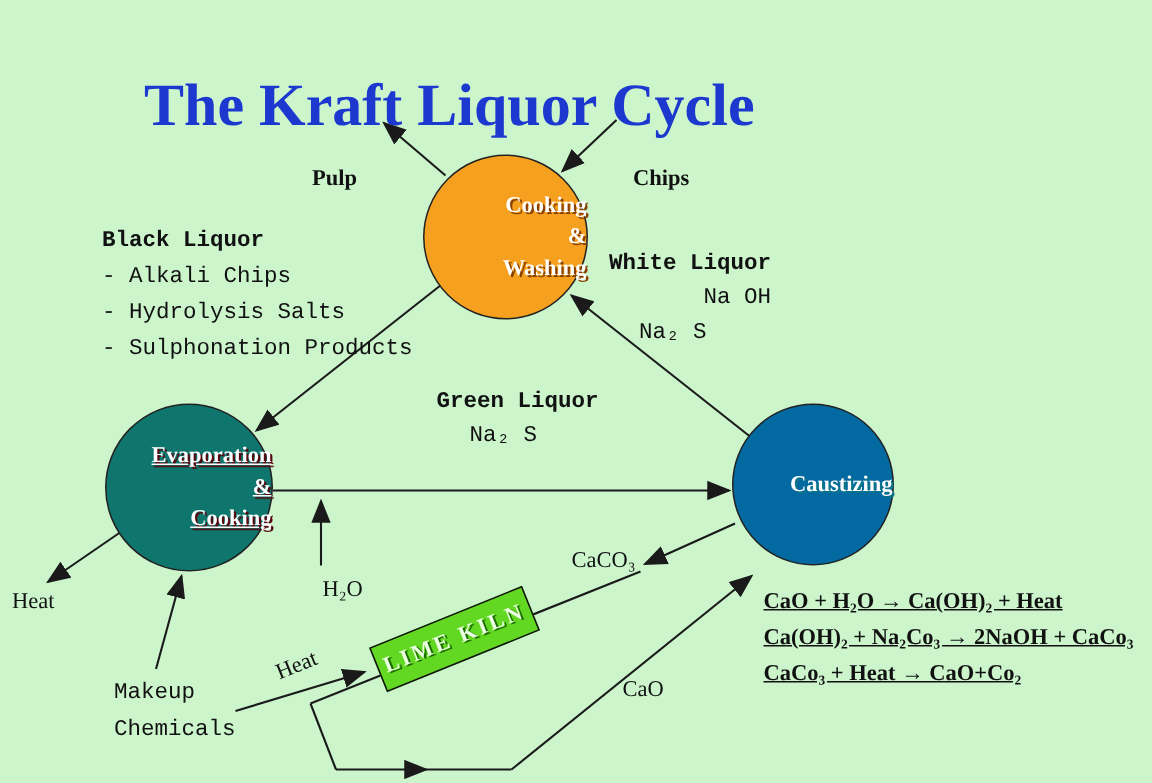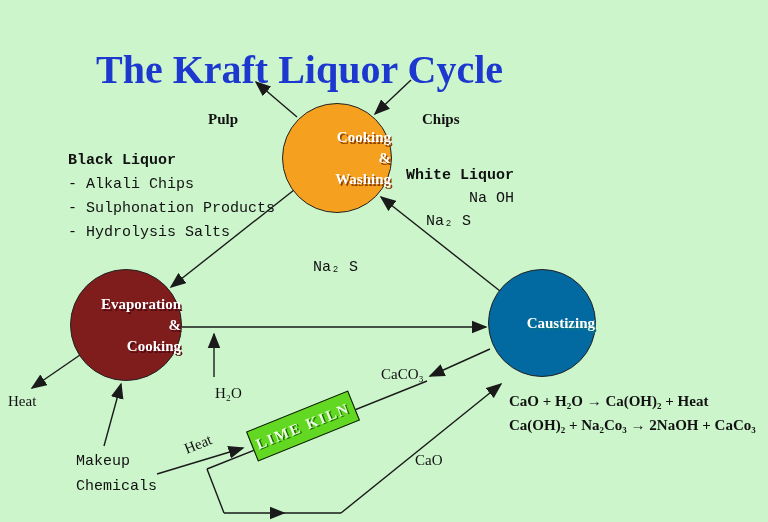--- a/index.html
+++ b/index.html
@@ -28,21 +28,21 @@
   #node-evap{left:70px;top:269px;width:110px;height:110px;text-shadow:1.5px 1.5px 0 #55080f;}
   #node-caust{left:488px;top:269px;width:106px;height:106px;text-shadow:1.5px 1.5px 0 #0b7487;}
   #lime-kiln{
     left:248px;top:410px;width:108px;height:30px;z-index:3;
     border:1.6px solid #111;transform:rotate(-22deg);
     display:flex;align-items:center;justify-content:center;
     font-weight:bold;font-size:15px;letter-spacing:2px;color:#eaffe2;
     text-shadow:1.3px 1.3px 0 #1c6a00;
   }
   #heat-kiln{left:184px;top:436px;transform:rotate(-22deg);font-size:15px;}
-  #equations{left:509px;top:389px;line-height:24px;font-size:15px;font-weight:bold;z-index:2;}
+  #equations{left:509px;top:389px;line-height:24px;font-size:15px;font-weight:bold;z-index:2;text-decoration:underline;}
   line{stroke:#1a1a1a;stroke-width:1.4;}
 </style>
 </head>
 <body>
 
 <svg id="wires" class="abs" width="768" height="522" viewBox="0 0 768 522">
   <defs>
     <marker id="arw" viewBox="0 0 10 8" refX="9" refY="4" markerWidth="11.5" markerHeight="9.5" orient="auto">
       <path d="M0,0 L10,4 L0,8 z" fill="#1a1a1a"></path>
     </marker>
@@ -65,62 +65,64 @@
 </svg>
 
 <div id="title" class="abs">The Kraft Liquor Cycle</div>
 
 <div id="node-cooking" class="abs node" style="background-color: rgb(245, 160, 30);">
   <span>Cooking</span>
   <span>&amp;</span>
   <span>Washing</span>
 </div>
 
-<div id="node-evap" class="abs node" style="background-color: #7f1d1d;">
+<div id="node-evap" class="abs node" style="background-color: #0f766e; text-decoration: underline;">
   <span>Evaporation</span>
   <span>&amp;</span>
   <span>Cooking</span>
 </div>
 
 <div id="node-caust" class="abs node" style="background-color: #0369a1;">
   <span>Caustizing</span>
 </div>
 
 <div id="lime-kiln" class="abs" style="background-color: rgb(99, 216, 34);">
   <span>LIME KILN</span>
 </div>
 
 <div class="abs lbl bold" style="left:208px;top:70px;">Pulp</div>
 <div class="abs lbl bold" style="left:422px;top:70px;">Chips</div>
 
 <div class="abs list" style="left:68px;top:149px;">
   <div class="head">Black Liquor</div>
   <div>- Alkali Chips</div>
+  <div>- Hydrolysis Salts</div>
   <div>- Sulphonation Products</div>
-  <div>- Hydrolysis Salts</div>
 </div>
 
 <div class="abs list" style="left:406px;top:164px;line-height:23px;">
   <div class="head">White Liquor</div>
   <div style="padding-left:20px;text-align:right;">Na OH</div>
   <div style="padding-left:20px;">Na₂ S</div>
 </div>
 
 <div class="abs list" style="left:291px;top:256px;line-height:23px;">
+  <div class="head">Green Liquor</div>
   <div style="padding-left:22px;">Na₂ S</div>
 </div>
 
 <div class="abs lbl" style="left:8px;top:393px;">Heat</div>
 <div class="abs lbl" style="left:203px;top:385px;margin-left:12px;">H₂O</div>
 
 <div class="abs list" style="left:76px;top:449px;line-height:25px;">
   <div>Makeup</div>
   <div>Chemicals</div>
 </div>
 
 <div id="heat-kiln" class="abs lbl">Heat</div>
 <div class="abs lbl" style="left:381px;top:366px;">CaCO₃</div>
 <div class="abs lbl" style="left:415px;top:452px;">CaO</div>
 
 <div id="equations" class="abs">
   <div>CaO + H₂O → Ca(OH)₂ + Heat</div>
   <div>Ca(OH)₂ + Na₂Co₃ → 2NaOH + CaCo₃</div>
+  <div>CaCo₃ + Heat → CaO+Co₂</div>
 </div>
 
 </body></html>

